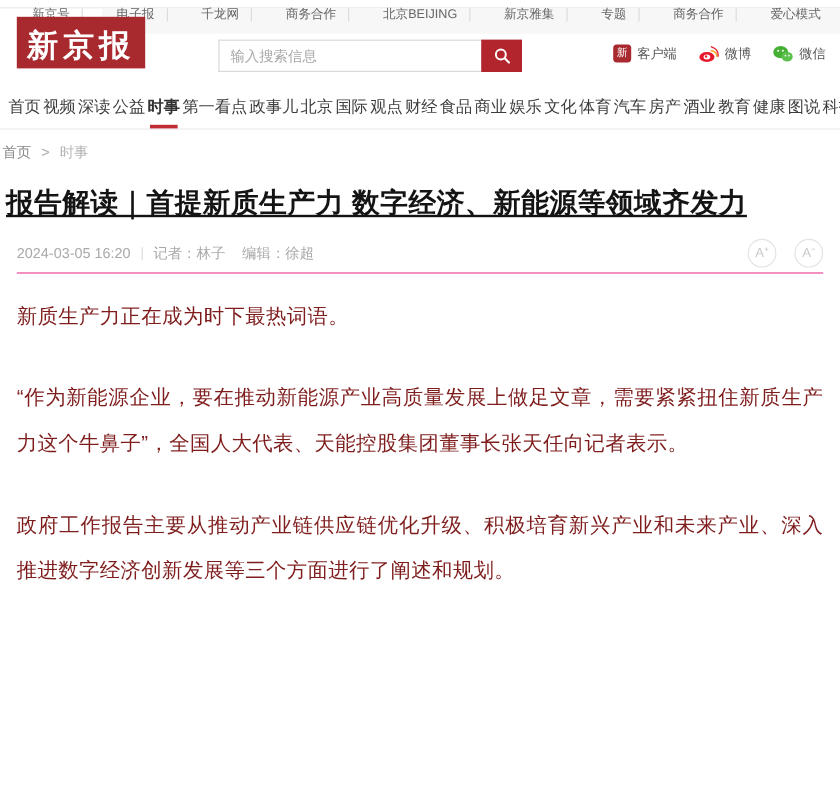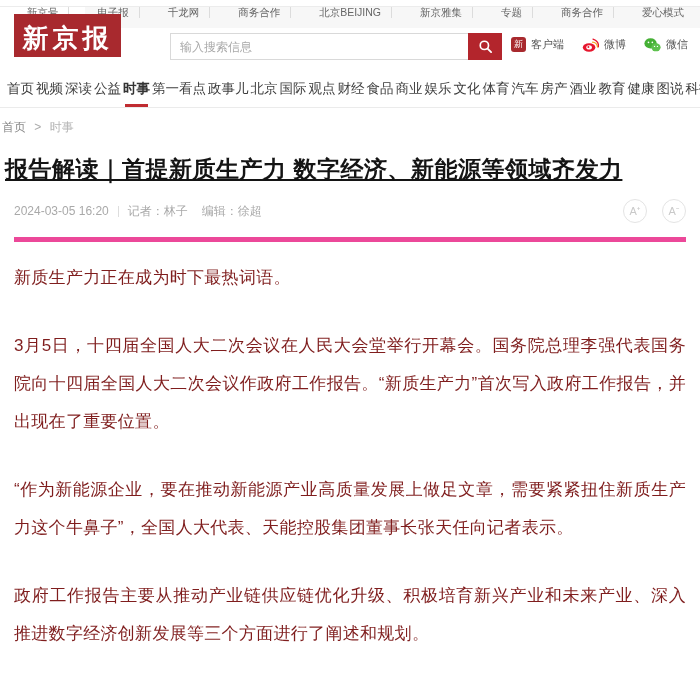--- a/index.html
+++ b/index.html
@@ -15,22 +15,22 @@
   .topstrip span.toplink { font-size:10.5px; color:#666; padding:0 10px; line-height:11px; cursor:pointer; white-space:nowrap; }
   .topstrip span.toplink + span.toplink { border-left:1px solid #dcdcdc;padding-left:28px; }
 
   .logo { position:absolute; left:14px; top:14px; width:107px; height:43px; background:#a8292e;
           color:#fff; text-align:center; cursor:pointer; }
   .logo-title { font-family:"Liberation Serif","DejaVu Serif",serif; font-weight:bold;
                 font-size:26px; letter-spacing:4px; margin-top:7px; }
   .logo-sub { font-size:7px; letter-spacing:1.6px; margin-top:3px; font-weight:bold; }
 
   .search { position:absolute; left:170px; top:33px; display:flex; }
-  .search input { width:298px; height:27px; border:1px solid #d9d9d9; border-right:none; padding:0 9px;
-                  font-size:12px; color:#0f766e; outline:none; }
+  .search input { width:219px; height:27px; border:1px solid #d9d9d9; border-right:none; padding:0 9px;
+                  font-size:12px; color:#0f766e; outline:none;margin-left:12px; }
   .search input::placeholder { color:#a9a9a9; }
   .search button { width:34px; height:27px; background:#b3252c; border:none; cursor:pointer;
                    display:flex; align-items:center; justify-content:center; padding:0; }
 
   .quick { position:absolute; right:12px; top:37px; display:flex; gap:18px; align-items:center; }
   .quick-item { display:flex; align-items:center; gap:5px; font-size:11px; color:#555; cursor:pointer; }
   .app-badge { width:15px; height:15px; background:#a8292e; border-radius:3px; color:#fff;
                font-size:9px; line-height:15px; text-align:center; }
 
   
@@ -44,22 +44,22 @@
   
   .breadcrumb { padding:11px 2px 8px; font-size:12px; color:#b5b5b5; }
   .breadcrumb .bc-home { color:#8a8a8a; cursor:pointer; }
   .breadcrumb .bc-sep { margin:0 5px; color:#aaa; }
   .breadcrumb .bc-cur { color:#b5b5b5; }
 
   
   .article { padding:0 14px; }
   .article h1 { margin:9px 0 0 -9px; font-size:23px; line-height:32px; color:#141414;
                 font-weight:bold; letter-spacing:0.5px;text-decoration:underline; }
-  .meta-row { display:flex; align-items:center; margin-top:14px; padding-bottom:14px;
-              border-bottom:5px solid #ec4899; font-size:12px; color:#a9a9a9; }
+  .meta-row { display:flex; align-items:center; margin-top:14px; padding-bottom:4px;
+              border-bottom:1px solid #ec4899; font-size:12px; color:#a9a9a9; }
   .meta-sep { display:inline-block; width:1px; height:11px; background:#ddd; margin:0 9px; }
   .meta-item { margin-right:14px; }
   .font-btns { margin-left:auto; display:flex; gap:15px; }
   .font-btn { width:24px; height:24px; border-radius:50%; border:1px solid #e4e4e4; background:#fff;
               color:#c9c9c9; font-size:11px; line-height:22px; text-align:center; cursor:pointer; padding:0; }
 
   .body-text { padding-top:17px; }
   .body-text p { margin:0 0 30px; font-size:17px; line-height:38px; color:#7f1d1d;
                  text-align:justify; letter-spacing:0.3px; }
 </style>
@@ -223,19 +223,18 @@
       <span class="meta-item">编辑：徐超</span>
       <span class="font-btns">
         <button class="font-btn">A⁺</button>
         <button class="font-btn">A⁻</button>
       </span>
     </div>
 
     <div class="body-text">
 
     <p>新质生产力正在成为时下最热词语。</p>
-        <p>3月5日，十四届全国人大二次会议在人民大会堂举行开幕会。国务院总理李强代表国务院向十四届全国人大二次会议作政府工作报告。“新质生产力”首次写入政府工作报告，并出现在了重要位置。</p>
         <p>“作为新能源企业，要在推动新能源产业高质量发展上做足文章，需要紧紧扭住新质生产力这个牛鼻子”，全国人大代表、天能控股集团董事长张天任向记者表示。</p>
         <p>政府工作报告主要从推动产业链供应链优化升级、积极培育新兴产业和未来产业、深入推进数字经济创新发展等三个方面进行了阐述和规划。</p>
       </div>
   </div>
 
 </div>
 
 </body></html>

